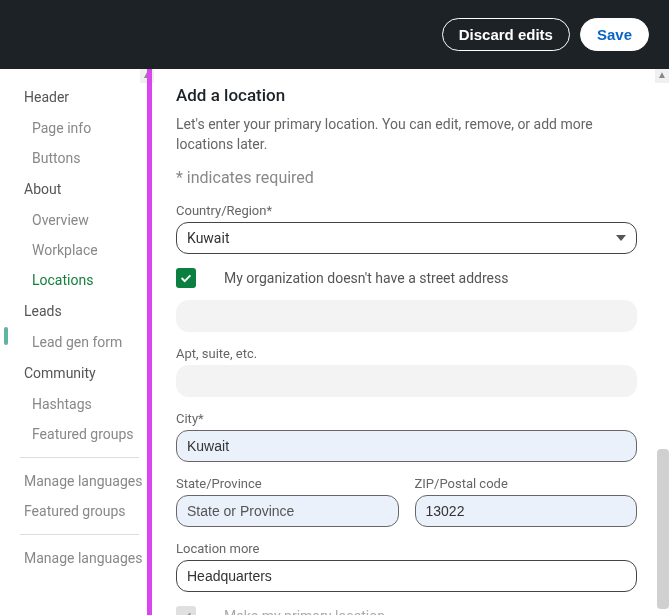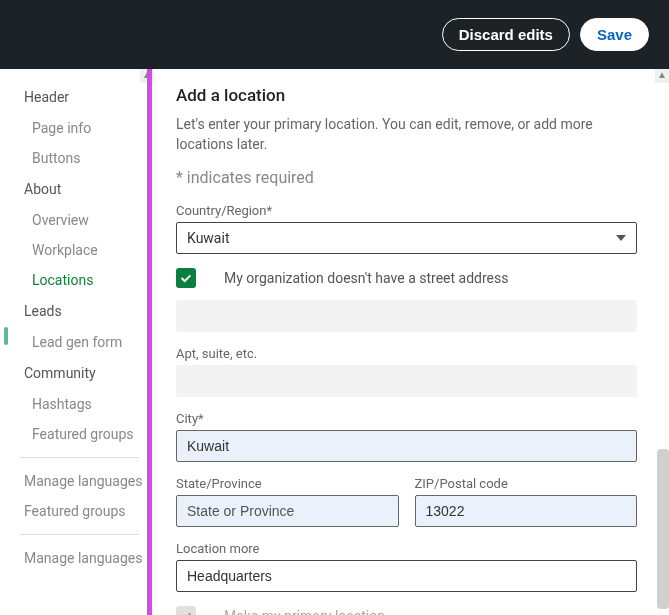--- a/index.html
+++ b/index.html
@@ -116,21 +116,21 @@
     color: #666;
     margin-bottom: 4px;
     display: block;
   }
   .field-label.disabled {
     color: #bbb;
   }
   .input-box, .select-box {
     width: 100%;
     border: 1px solid #444;
-    border-radius: 2px;
+    border-radius: 12px;
     padding: 7px 10px;
     font-size: 14px;
     background: #fff;
     color: #333;
   }
   .input-box.blue-bg {
     background: #eaf1fb;
     border: 1px solid #666;
   }
   .input-box.disabled {

